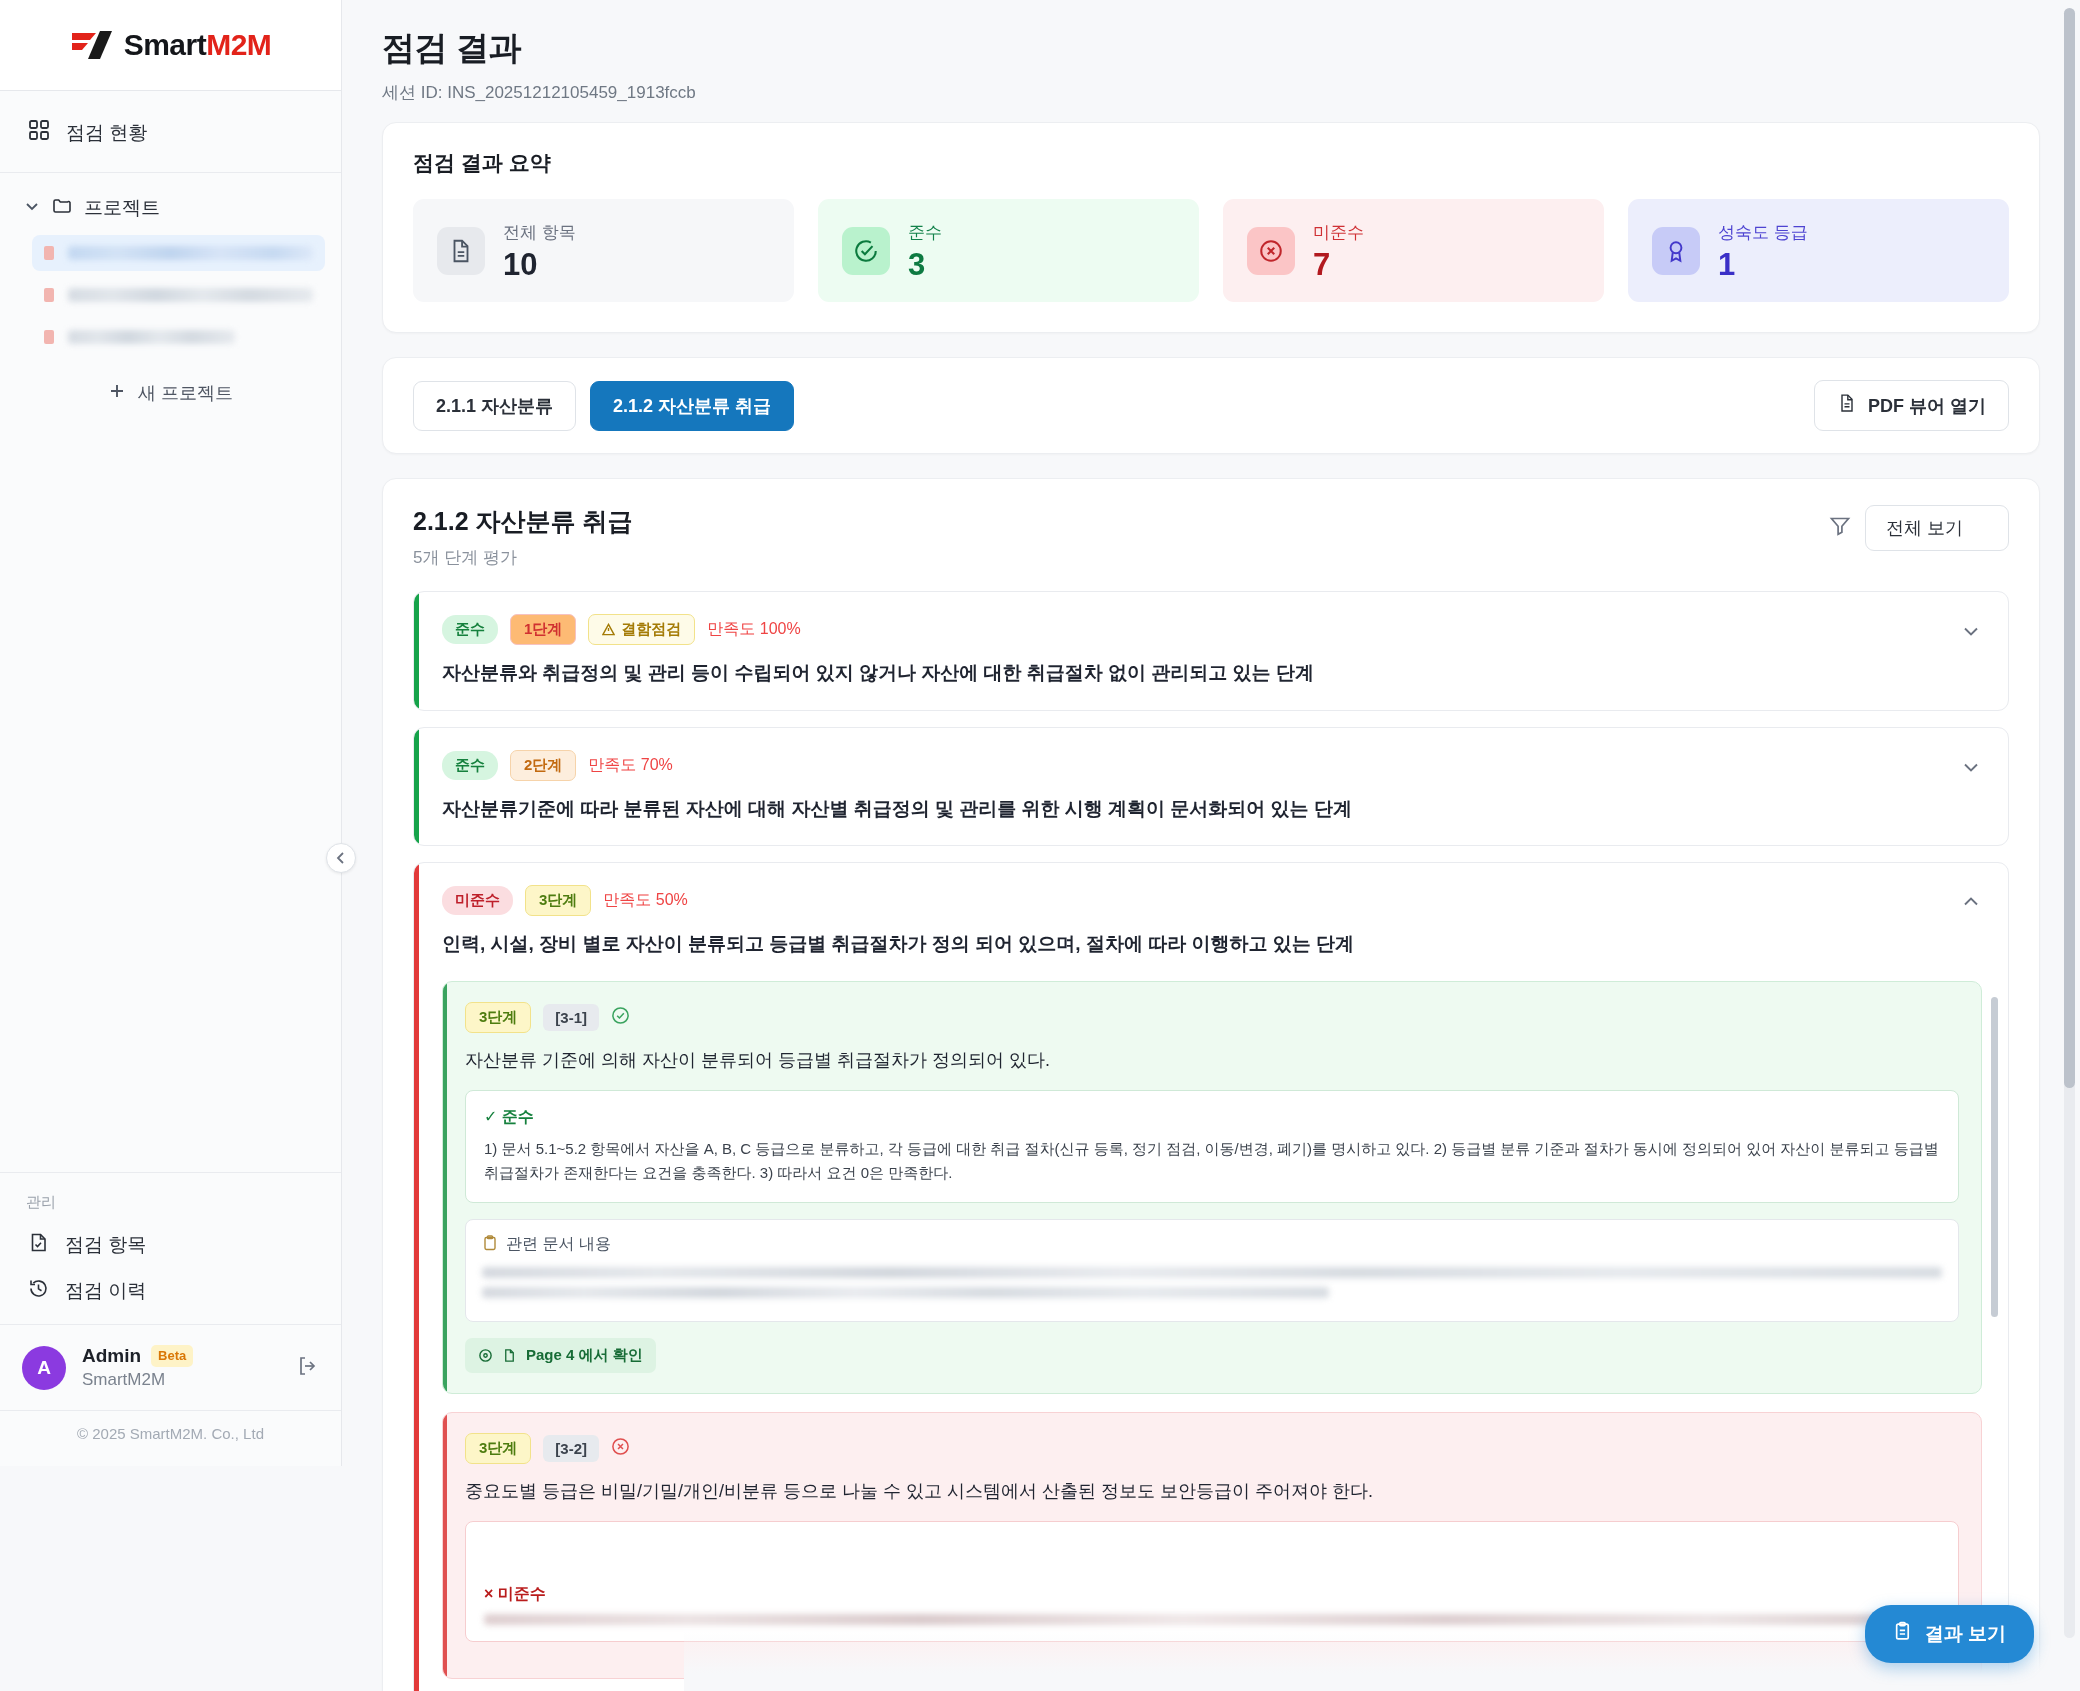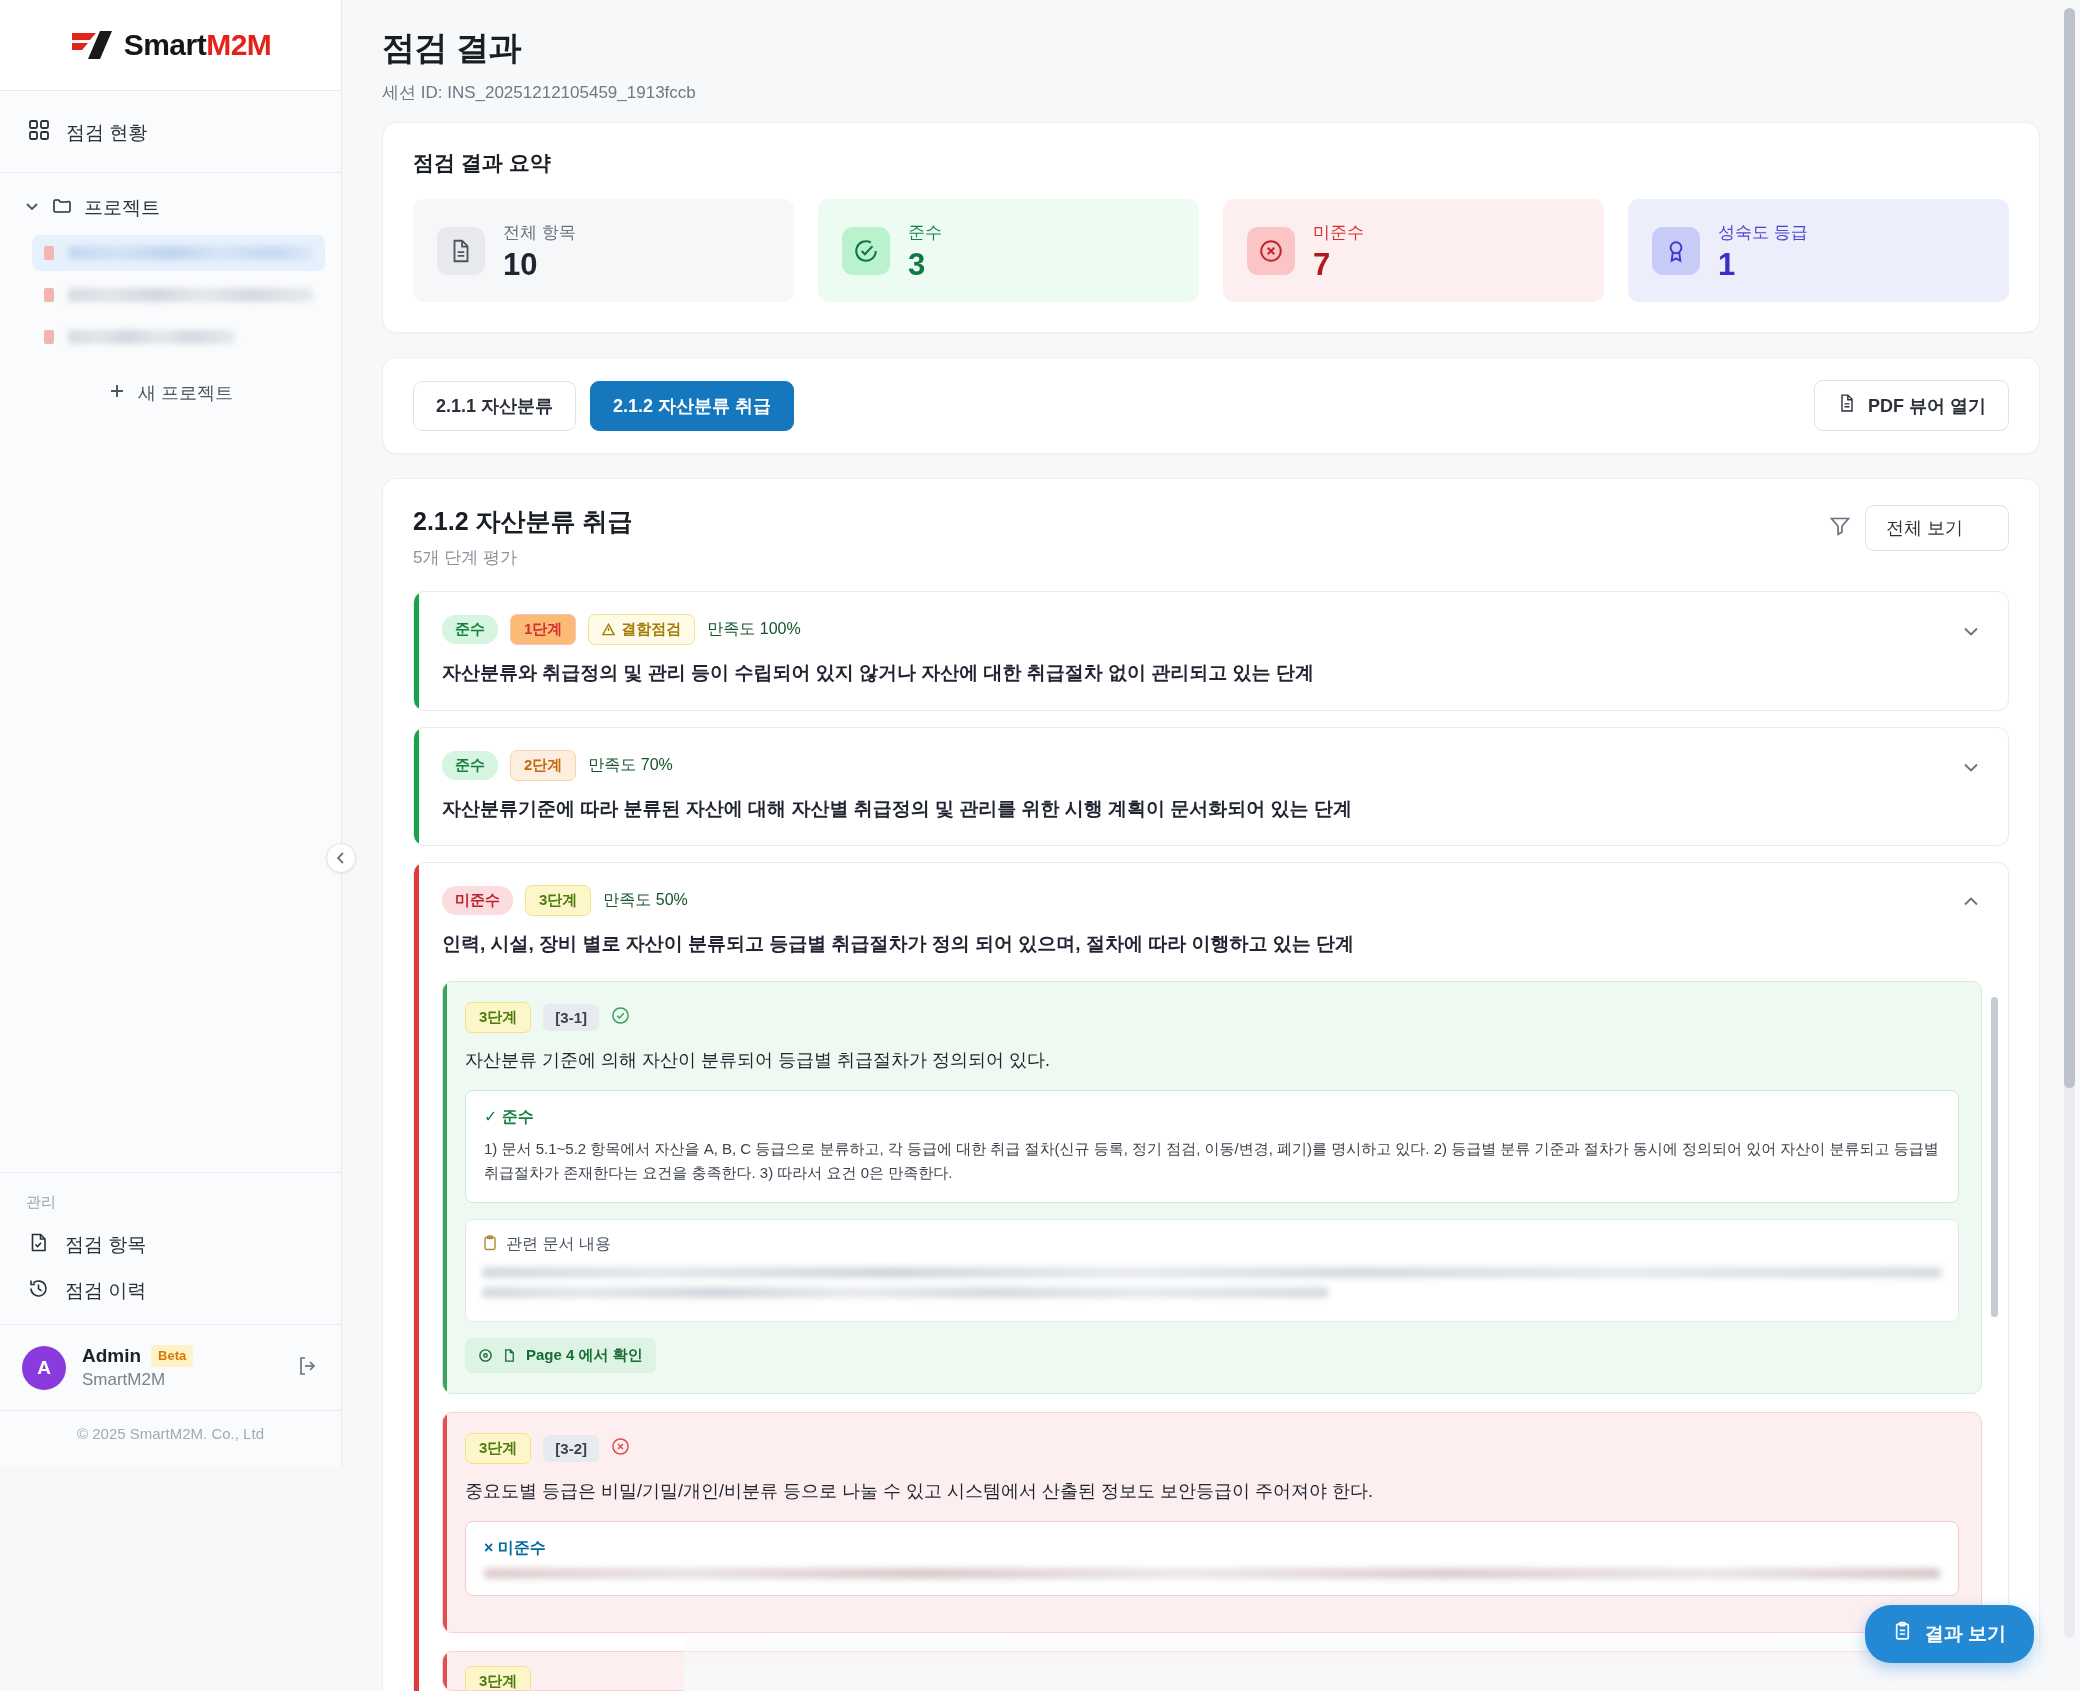--- a/index.html
+++ b/index.html
@@ -180,21 +180,21 @@
   .bdg { font-size: 15px; font-weight: 700; padding: 5px 13px; border-radius: 14px; }
   .bdg-pass { background: #d6f5e0; color: #15803d; }
   .bdg-fail { background: #fbdde0; color: #be1f2a; }
   .bdg-lv1 { background: #fdba74; color: #d03030; border: 1px solid #f6c2c2; border-radius: 7px; }
   .bdg-lv2 { background: #fdeedd; color: #c2690f; border: 1px solid #f6d3aa; border-radius: 7px; }
   .bdg-lv3 { background: #fdf6c8; color: #4d7c0f; border: 1px solid #f2e28a; border-radius: 7px; }
   .bdg-warn {
     background: #fefbe8; color: #a47b06; border: 1px solid #f2e28a; border-radius: 7px;
     display: inline-flex; align-items: center; gap: 6px;
   }
-  .sat { font-size: 16px; color: #14532d; }
+  .sat { font-size: 16px; color: #ef4444; }
   .stage-desc { font-size: 19px; color: #1f2430; font-weight: 600; line-height: 1.5; }
   .chev { color: #6b7280; flex: 0 0 auto; margin-top: 6px; cursor: pointer; }
 
   
   .sub-wrap { padding: 0 26px 26px 28px; position: relative; }
   .sub {
     border-radius: 10px; padding: 20px 22px; margin-bottom: 18px;
     position: relative; overflow: hidden;
   }
   .sub::before { content: ""; position: absolute; left: 0; top: 0; bottom: 0; width: 4px; }
@@ -205,21 +205,21 @@
   .sub-badges { display: flex; align-items: center; gap: 12px; margin-bottom: 14px; }
   .bdg-code { background: #e7eaee; color: #3c434d; font-size: 15px; font-weight: 700; padding: 5px 12px; border-radius: 6px; }
   .sub-desc { font-size: 18px; color: #1f2430; line-height: 1.5; margin-bottom: 16px; }
   .verdict {
     background: #fff; border-radius: 8px; padding: 16px 18px; margin-bottom: 16px;
   }
   .sub.ok .verdict { border: 1px solid #cfe9d7; }
   .sub.ng .verdict { border: 1px solid #f6cdcf; }
   .verdict-label { font-size: 16px; font-weight: 700; margin-bottom: 9px; }
   .sub.ok .verdict-label { color: #15803d; }
-  .sub.ng .verdict-label { color: #0369a1; }
+  .sub.ng .verdict-label { color: #b91c1c; margin-top: 46px; }
   .verdict-body { font-size: 15px; color: #3b424c; line-height: 1.65; }
   .docbox { background: #fff; border: 1px solid #e4e7eb; border-radius: 8px; padding: 14px 16px; }
   .docbox-title { display: flex; align-items: center; gap: 8px; font-size: 16px; color: #4b5563; margin-bottom: 12px; }
   .doc-blur-line {
     height: 11px; border-radius: 4px; margin-bottom: 9px;
     background: linear-gradient(90deg,#c9ced6 0%,#dde1e6 12%,#c5cbd3 28%,#e2e5ea 44%,#cbd1d8 60%,#dfe3e8 78%,#cdd3da 100%);
     filter: blur(3.2px); opacity: .8;
   }
   .doc-blur-line.w60 { width: 58%; }
   .pageref {

